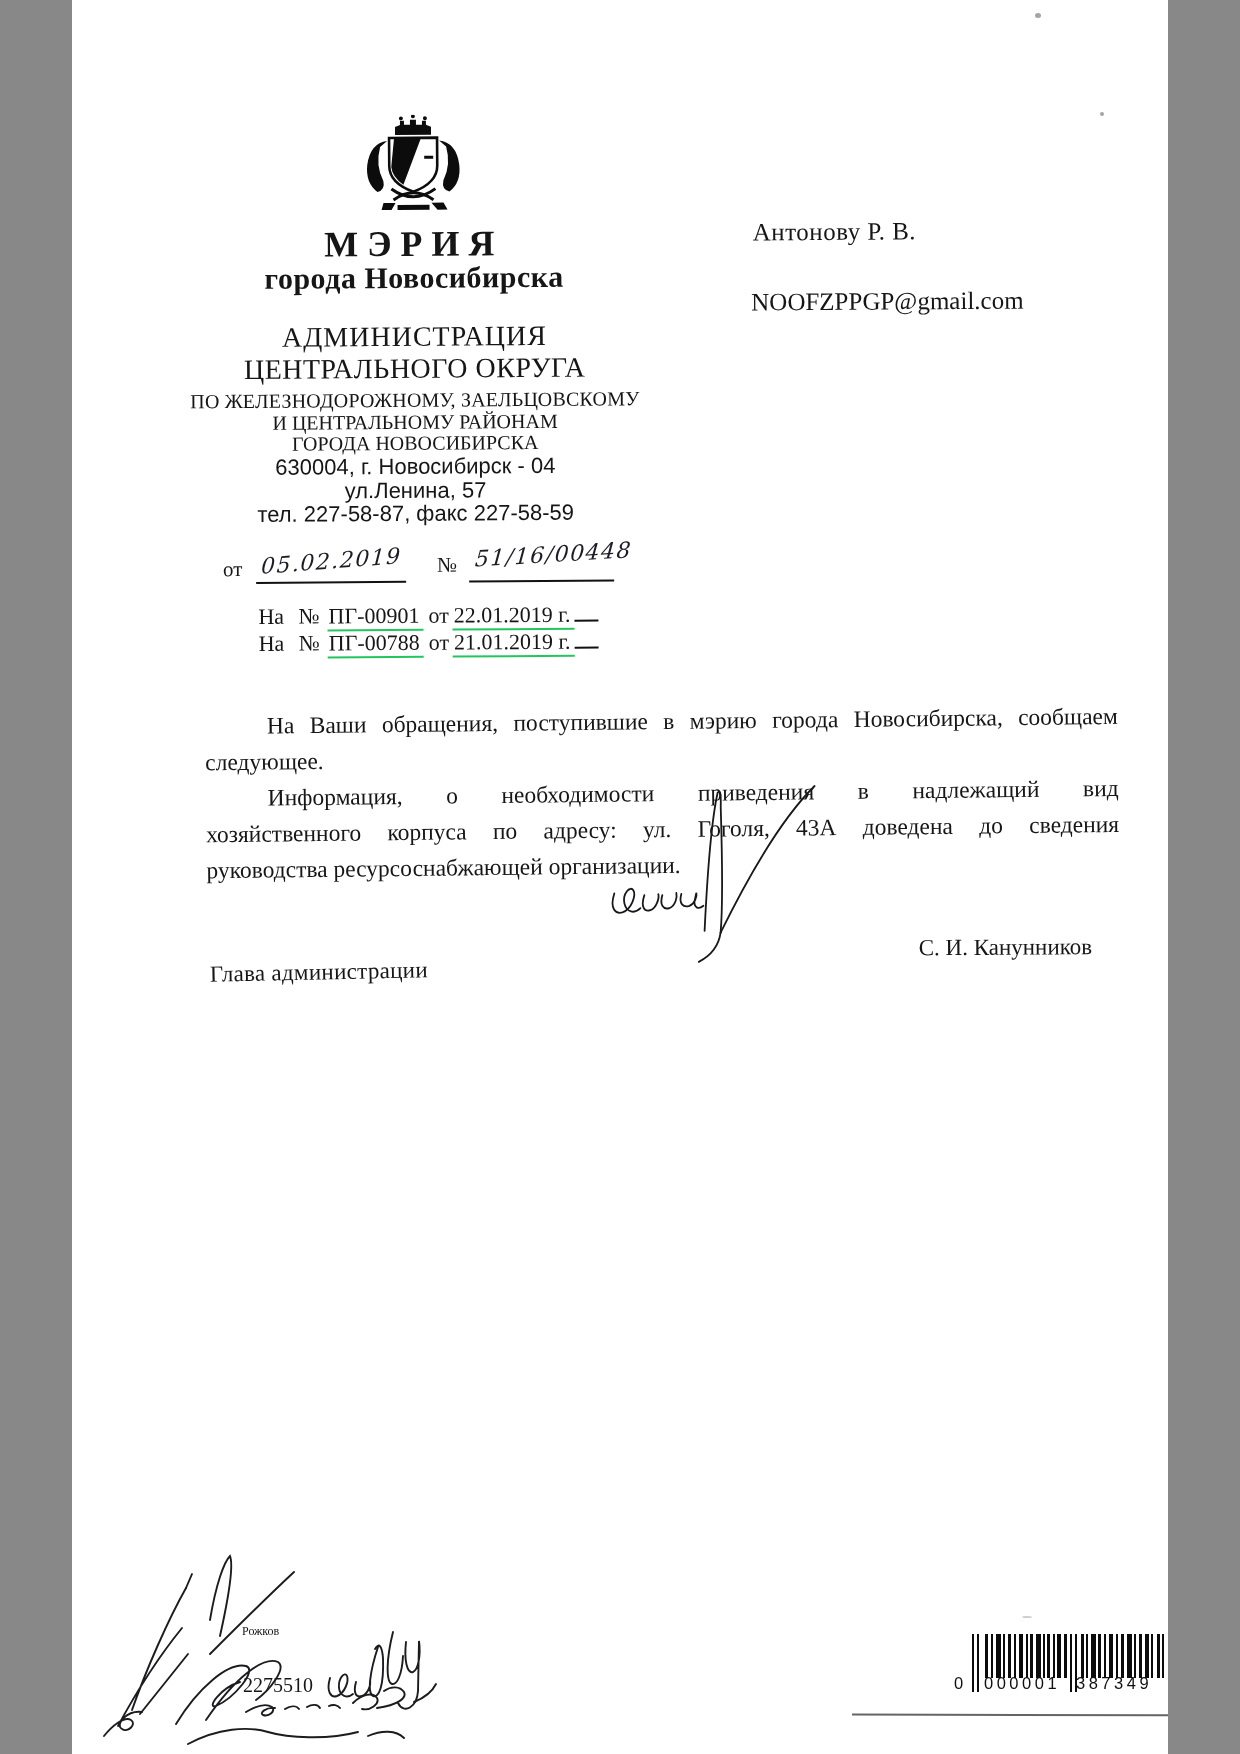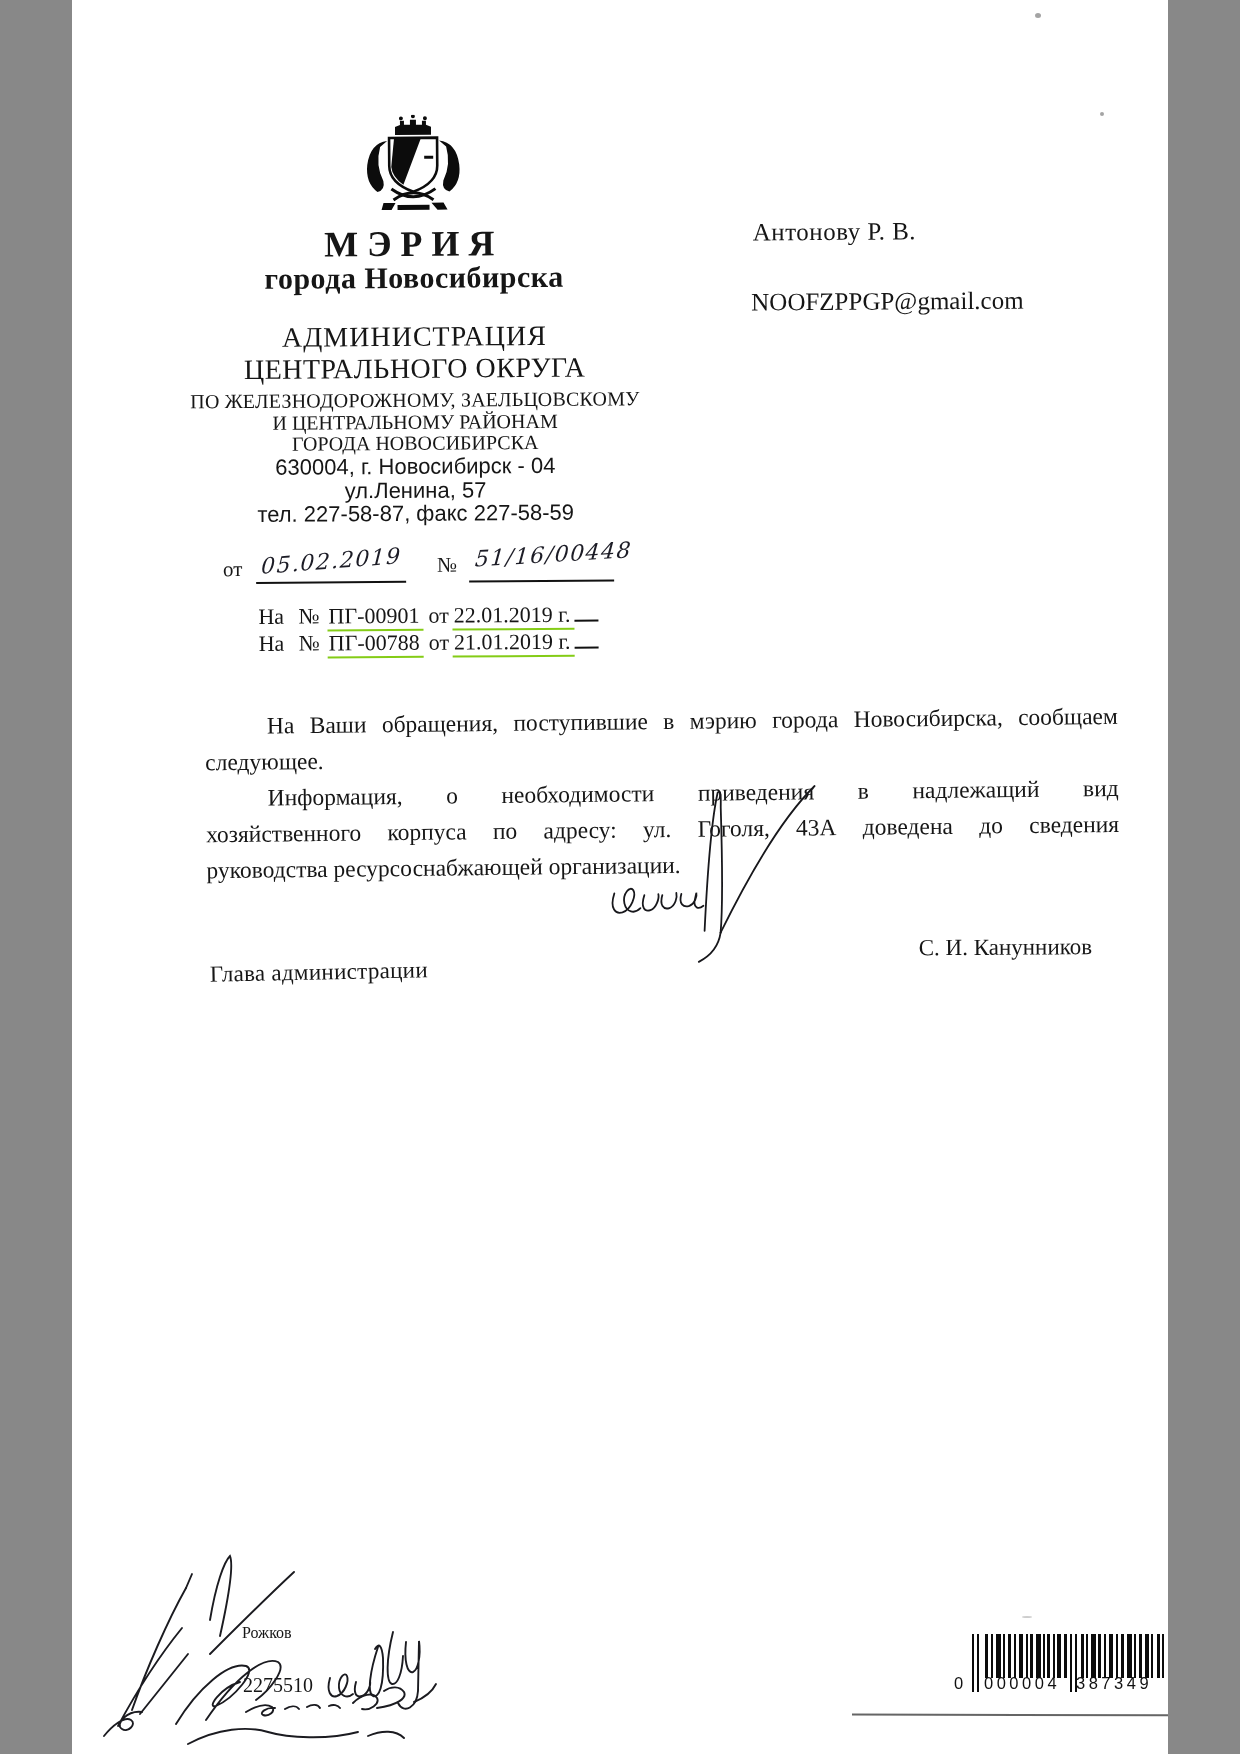--- a/index.html
+++ b/index.html
@@ -46,39 +46,39 @@
     font-size:22px;
     white-space:nowrap;
   }
   .hand-date{position:absolute;left:190px;top:545px;transform:rotate(-4deg) skewX(-8deg);}
   .hand-num{position:absolute;left:404px;top:540px;transform:rotate(-3deg) skewX(-8deg);}
 
   .reply-line{position:absolute;left:187px;font-size:22px;white-space:nowrap;}
   .reply-1{top:600px;}
   .reply-2{top:627px;}
   .rl-label{word-spacing:9px;margin-right:8px;}
-  .rl-u{border-bottom:2px solid #84cc16;padding:0 4px 1px 1px;}
+  .rl-u{border-bottom:2px solid #22c55e;padding:0 4px 1px 1px;}
   .rl-from{margin:0 4px 0 5px;}
   .rl-tail{display:inline-block;width:24px;height:15px;border-bottom:2px solid #111;}
 
   
   .body-block{position:absolute;left:133px;top:702px;width:913px;font-size:23.5px;transform:rotate(-0.25deg);}
   .bline{height:36px;line-height:36px;overflow:visible;}
   .bjust{text-align:justify;text-align-last:justify;}
   .bindent{padding-left:62px;}
   .bindent.bjust{width:851px;}
 
   
   .sig-title{position:absolute;left:136px;top:956px;font-size:23px;letter-spacing:0.3px;transform:rotate(-0.8deg);}
   .sig-name{position:absolute;left:845px;top:936px;font-size:23px;}
   .sig-main{position:absolute;left:535px;top:780px;width:215px;height:185px;}
   .sig-main path{fill:none;stroke:#18181c;stroke-width:1.8;stroke-linecap:round;}
 
   
-  .exec-name{position:absolute;left:170px;top:1624px;font-size:16px;}
+  .exec-name{position:absolute;left:170px;top:1624px;font-size:12px;}
   .exec-phone{position:absolute;left:171px;top:1674px;font-size:20px;}
   .scribbles{position:absolute;left:26px;top:1540px;width:380px;height:214px;}
   .scribbles path{fill:none;stroke:#1b1b20;stroke-width:1.9;stroke-linecap:round;}
 
   
   .barcode{position:absolute;left:886px;top:1634px;width:230px;height:64px;}
   .bc-digits span{
     position:absolute;top:40px;
     font-family:"Liberation Sans","DejaVu Sans",sans-serif;
     font-size:16.5px;letter-spacing:3.5px;color:#111;
@@ -222,21 +222,21 @@
           <rect x="187" y="0" width="4" height="44"></rect>
         <rect x="193" y="0" width="2" height="44"></rect>
           <rect x="199" y="0" width="3" height="44"></rect>
         <rect x="204" y="0" width="2" height="44"></rect>
         <rect x="210" y="0" width="2" height="58"></rect>
           <rect x="215" y="0" width="2" height="58"></rect>
       </g>
     </svg>
     <div class="bc-digits">
       <span class="bc-d0">0</span>
-      <span class="bc-d1">000004</span>
+      <span class="bc-d1">000001</span>
       <span class="bc-d2">387349</span>
     </div>
   </div>
   <div class="bc-underline"></div>
 
   <div class="edge-line-a"></div>
   <div class="edge-line-b"></div>
   <div class="speck sp1"></div>
   <div class="speck sp2"></div>
   <div class="speck sp3"></div>

